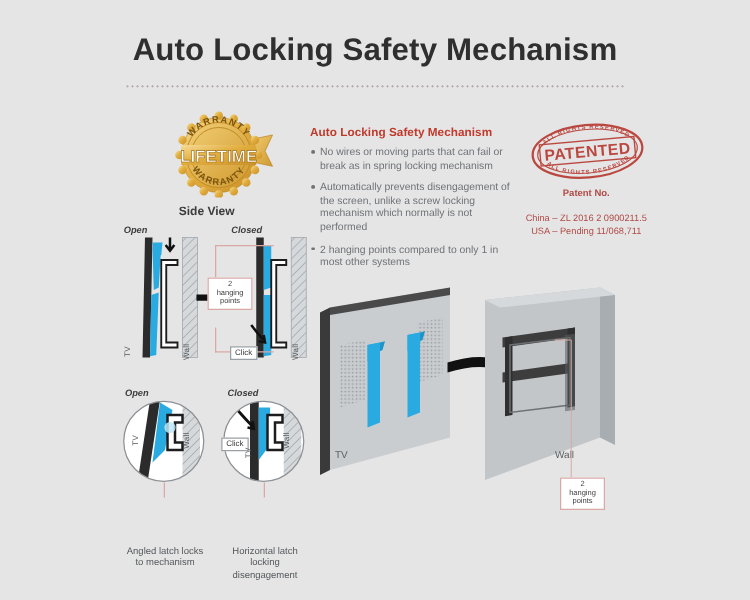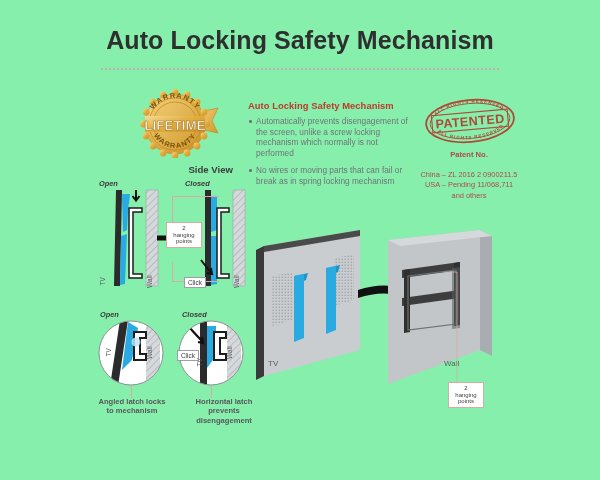--- a/index.html
+++ b/index.html
@@ -1,21 +1,21 @@
 <!DOCTYPE html>
 <html><head>
 <meta charset="utf-8">
 <style>
   html,body{margin:0;padding:0;}
   body{
     width:600px;height:480px;background:#ffffff;overflow:hidden;
     font-family:"Liberation Sans",sans-serif;
     -webkit-font-smoothing:antialiased;
   }
-  #page{position:relative;width:600px;height:480px;background:#86efac;}
+  #page{position:relative;width:600px;height:480px;background:#e5e5e5;}
 
   
   #title{
     position:absolute;left:0;top:26px;width:600px;text-align:center;
     font-size:25px;font-weight:600;color:#2f2f2f;letter-spacing:.1px;
   }
   #divider{
     position:absolute;left:100px;top:68px;width:400px;height:2px;
     background-image:radial-gradient(circle,#b9b2b0 .8px,transparent .9px);
     background-size:4px 2px;background-repeat:repeat-x;
@@ -44,21 +44,21 @@
   #stamp{position:absolute;left:418px;top:96px;width:104px;height:50px;}
   #patent{
     position:absolute;left:404px;top:150px;width:130px;text-align:center;
     color:#b04a46;line-height:10.5px;
   }
   #patent .pno{font-size:7.6px;font-weight:700;margin-bottom:9px;}
   #patent .pl{font-size:7.4px;text-align:center;}
 
   
   #sv-title{
-    position:absolute;left:143px;top:164px;width:90px;text-align:right;
+    position:absolute;left:143px;top:164px;width:90px;text-align:left;
     font-size:9.6px;font-weight:700;color:#3c3c3c;
   }
   .sv-state{
     position:absolute;font-size:7.4px;font-weight:700;color:#3c3c3c;font-style:italic;
   }
 
   
   .vlabel{
     position:absolute;font-size:6.4px;color:#55595c;
     writing-mode:vertical-rl;transform:rotate(180deg);
@@ -72,21 +72,21 @@
   }
   .clickbox{
     position:absolute;border:.8px solid #9aa0a4;background:#fff;
     font-size:6.4px;color:#3c3c3c;padding:1px 3px;
   }
   .leader{position:absolute;background:#d9a9a6;}
 
   
   .detail-cap{
     position:absolute;text-align:center;font-size:7.6px;line-height:9.4px;
-    font-weight:700;color:#55595c;
+    font-weight:400;color:#55595c;margin-top:39px;
   }
 
   
   #iso{position:absolute;left:248px;top:228px;width:252px;height:182px;}
 </style>
 </head>
 <body>
 
 <div id="page">
 
@@ -142,22 +142,23 @@
       </text>
 
       <path d="M6 28 L66 28 L66 44 L6 44 Z" fill="url(#gold)" opacity=".92"></path>
       <text x="36" y="41.5" text-anchor="middle" font-family="Liberation Sans, sans-serif" font-size="13.5" font-weight="700" fill="#fff" stroke="#9C6E16" stroke-width=".5">LIFETIME</text>
     </svg>
   </div>
 
   <div id="feat">
     <h3>Auto Locking Safety Mechanism</h3>
     <ul>
+      <li>No wires or moving parts that can fail or break as in spring locking mechanism</li>
       <li>Automatically prevents disengagement of the screen, unlike a screw locking mechanism which normally is not performed</li>
-      <li>No wires or moving parts that can fail or break as in spring locking mechanism</li>
+      <li>2 hanging points compared to only 1 in most other systems</li>
     </ul>
   </div>
 
   <div id="stamp">
     <svg width="104" height="50" viewBox="0 0 104 50">
       <defs>
         <path id="ringT" d="M 14 26 A 38 19 0 0 1 90 26" fill="none"></path>
         <path id="ringB" d="M 16 26 A 36 17 0 0 0 88 26" fill="none"></path>
       </defs>
       <g transform="rotate(-5 52 25)" opacity=".88">
@@ -172,21 +173,20 @@
         <rect x="14" y="16.5" width="76" height="17" fill="none" stroke="#b5332a" stroke-width="1.1"></rect>
         <text x="52" y="29.6" text-anchor="middle" font-family="Liberation Sans, sans-serif" font-size="12.6" font-weight="700" fill="#b5332a" letter-spacing=".4">PATENTED</text>
       </g>
     </svg>
   </div>
 
   <div id="patent">
     <div class="pno">Patent No.</div>
     <div class="pl">China – ZL 2016 2 0900211.5</div>
     <div class="pl">USA – Pending 11/068,711</div>
-    <div class="pl">and others</div>
   </div>
 
   <div id="sv-title">Side View</div>
 
   <div class="sv-state" style="left:99px;top:179px;">Open</div>
   <div class="sv-state" style="left:185px;top:179px;">Closed</div>
 
   <svg style="position:absolute;left:96px;top:186px;" width="76" height="104" viewBox="0 0 76 104">
     <defs>
       <pattern id="hatchA" width="5" height="5" patternTransform="rotate(45)" patternUnits="userSpaceOnUse">
@@ -291,23 +291,23 @@
       <path d="M29 6 L38 6 L38 36 L29 48 Z" fill="#29ABE2"></path>
       <path d="M36 12 L48 12 L48 18 L42 18 L42 34 L48 34 L48 40 L36 40 Z" fill="#fff" stroke="#1d1d1d" stroke-width="2"></path>
       <path d="M12 8 Q19 16 24 21 M20 22 L25 23 L24 17" fill="none" stroke="#111" stroke-width="2.2"></path>
     </g>
     <circle cx="33" cy="33" r="32" fill="none" stroke="#8d9195" stroke-width="1"></circle>
   </svg>
   <div class="clickbox" style="left:177px;top:350px;">Click</div>
   <div class="vlabel" style="left:196px;top:358px;">TV</div>
   <div class="vlabel" style="left:226px;top:346px;">Wall</div>
   <div class="leader" style="left:211px;top:386px;width:.8px;height:12px;"></div>
-  <div class="detail-cap" style="left:182px;top:397px;width:84px;">
+  <div class="detail-cap" style="left:170px;top:397px;width:84px;">
     <div>Horizontal latch</div>
-    <div>prevents</div>
+    <div>locking</div>
     <div>disengagement</div>
   </div>
 
   <div id="iso">
     <svg width="252" height="182" viewBox="0 0 252 182">
       <defs>
         <pattern id="vent" width="3" height="3" patternUnits="userSpaceOnUse">
           <rect width="3" height="3" fill="#c9cdd0"></rect>
           <circle cx="1.2" cy="1.2" r=".7" fill="#8f9498"></circle>
         </pattern>

